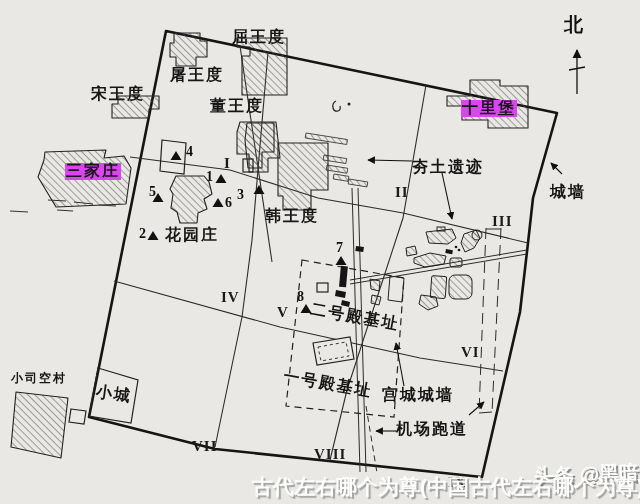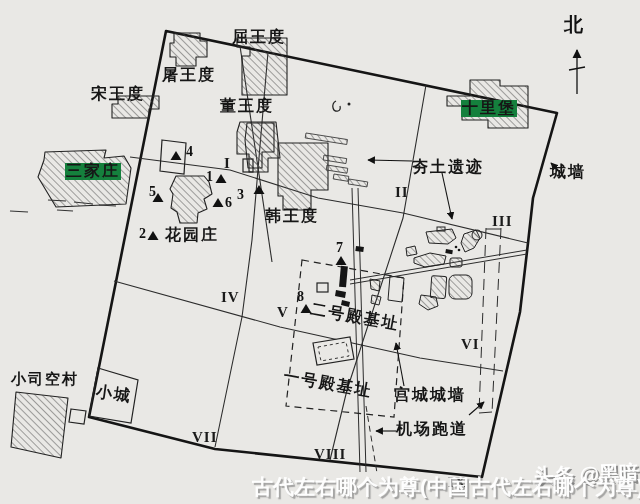--- a/index.html
+++ b/index.html
@@ -1,21 +1,21 @@
 <!DOCTYPE html>
 <html><head>
 <meta charset="utf-8">
 <style>
   html,body{margin:0;padding:0;}
   #stage{position:relative;width:640px;height:504px;background:#e9e8e5;overflow:hidden;
          font-family:"Liberation Serif","DejaVu Serif",serif;}
   #geom{position:absolute;left:0;top:0;}
   .lbl{position:absolute;color:#161616;font-size:16px;letter-spacing:2px;line-height:1.05;
        white-space:nowrap;font-weight:600;}
-  .lbl.bg{background:#15803d;padding:0 1px;}
+  .lbl.bg{background:#d946ef;padding:0 1px;}
   .zone{position:absolute;color:#1a1a1a;font-size:15px;font-weight:700;letter-spacing:1px;
         white-space:nowrap;}
   .mk{position:absolute;color:#111;font-size:14px;font-weight:700;white-space:nowrap;}
   .rot{transform:rotate(10deg);transform-origin:left top;}
   .north{position:absolute;color:#111;font-size:19px;font-weight:700;}
   .wm-caption{position:absolute;left:252px;top:473px;font-family:"Liberation Sans","DejaVu Sans",sans-serif;
        font-size:21px;font-weight:700;color:rgba(255,255,255,.96);white-space:nowrap;
        text-shadow:2px 2px 1px rgba(125,125,125,.65);}
   .wm-logo{position:absolute;left:534px;top:461px;font-family:"Liberation Sans","DejaVu Sans",sans-serif;
        font-size:20px;font-weight:700;color:rgba(255,255,255,.97);white-space:nowrap;
@@ -160,43 +160,43 @@
       <polygon points="218,198 212.5,207 223.5,207"></polygon>
       <polygon points="341,256 335.5,265 346.5,265"></polygon>
       <polygon points="306,304 300.5,313 311.5,313"></polygon>
     </g>
   </svg>
 
   <div class="north" style="left:564px;top:12px">北</div>
 
   <div class="lbl" style="left:232px;top:29px">屈王度</div>
   <div class="lbl" style="left:91px;top:86px">宋王度</div>
-  <div class="lbl" style="left:162px;top:67px">屠王度</div>
-  <div class="lbl" style="left:220px;top:98px">董王度</div>
+  <div class="lbl" style="left:170px;top:67px">屠王度</div>
+  <div class="lbl" style="left:210px;top:98px">董王度</div>
   <div class="lbl bg" style="left:461px;top:100px">十里堡</div>
   <div class="lbl bg" style="left:65px;top:163px">三家庄</div>
   <div class="lbl" style="left:265px;top:208px">韩王度</div>
   <div class="lbl" style="left:165px;top:227px">花园庄</div>
-  <div class="lbl" style="left:11px;top:372px;font-size:15px">小司空村</div>
+  <div class="lbl" style="left:11px;top:372px;font-size:12px">小司空村</div>
   <div class="lbl" style="left:96px;top:386px;transform:rotate(8deg)">小城</div>
 
   <div class="lbl" style="left:412px;top:159px">夯土遗迹</div>
-  <div class="lbl" style="left:550px;top:164px">城墙</div>
-  <div class="lbl" style="left:394px;top:387px">宫城城墙</div>
+  <div class="lbl" style="left:550px;top:184px">城墙</div>
+  <div class="lbl" style="left:382px;top:387px">宫城城墙</div>
   <div class="lbl" style="left:396px;top:421px">机场跑道</div>
   <div class="lbl rot" style="left:285px;top:368px">一号殿基址</div>
   <div class="lbl rot" style="left:312px;top:301px">二号殿基址</div>
 
   <div class="zone" style="left:224px;top:155px">I</div>
   <div class="zone" style="left:395px;top:184px">II</div>
   <div class="zone" style="left:492px;top:213px">III</div>
   <div class="zone" style="left:221px;top:289px">IV</div>
   <div class="zone" style="left:277px;top:304px">V</div>
-  <div class="zone" style="left:461px;top:336px">VI</div>
-  <div class="zone" style="left:192px;top:429px">VII</div>
+  <div class="zone" style="left:461px;top:344px">VI</div>
+  <div class="zone" style="left:192px;top:438px">VII</div>
   <div class="zone" style="left:314px;top:446px">VIII</div>
   <div class="zone" style="left:448px;top:474px">IX</div>
 
   <div class="mk" style="left:206px;top:169px">1</div>
   <div class="mk" style="left:139px;top:226px">2</div>
   <div class="mk" style="left:237px;top:187px">3</div>
   <div class="mk" style="left:186px;top:144px">4</div>
   <div class="mk" style="left:149px;top:184px">5</div>
   <div class="mk" style="left:225px;top:195px">6</div>
   <div class="mk" style="left:336px;top:240px">7</div>

